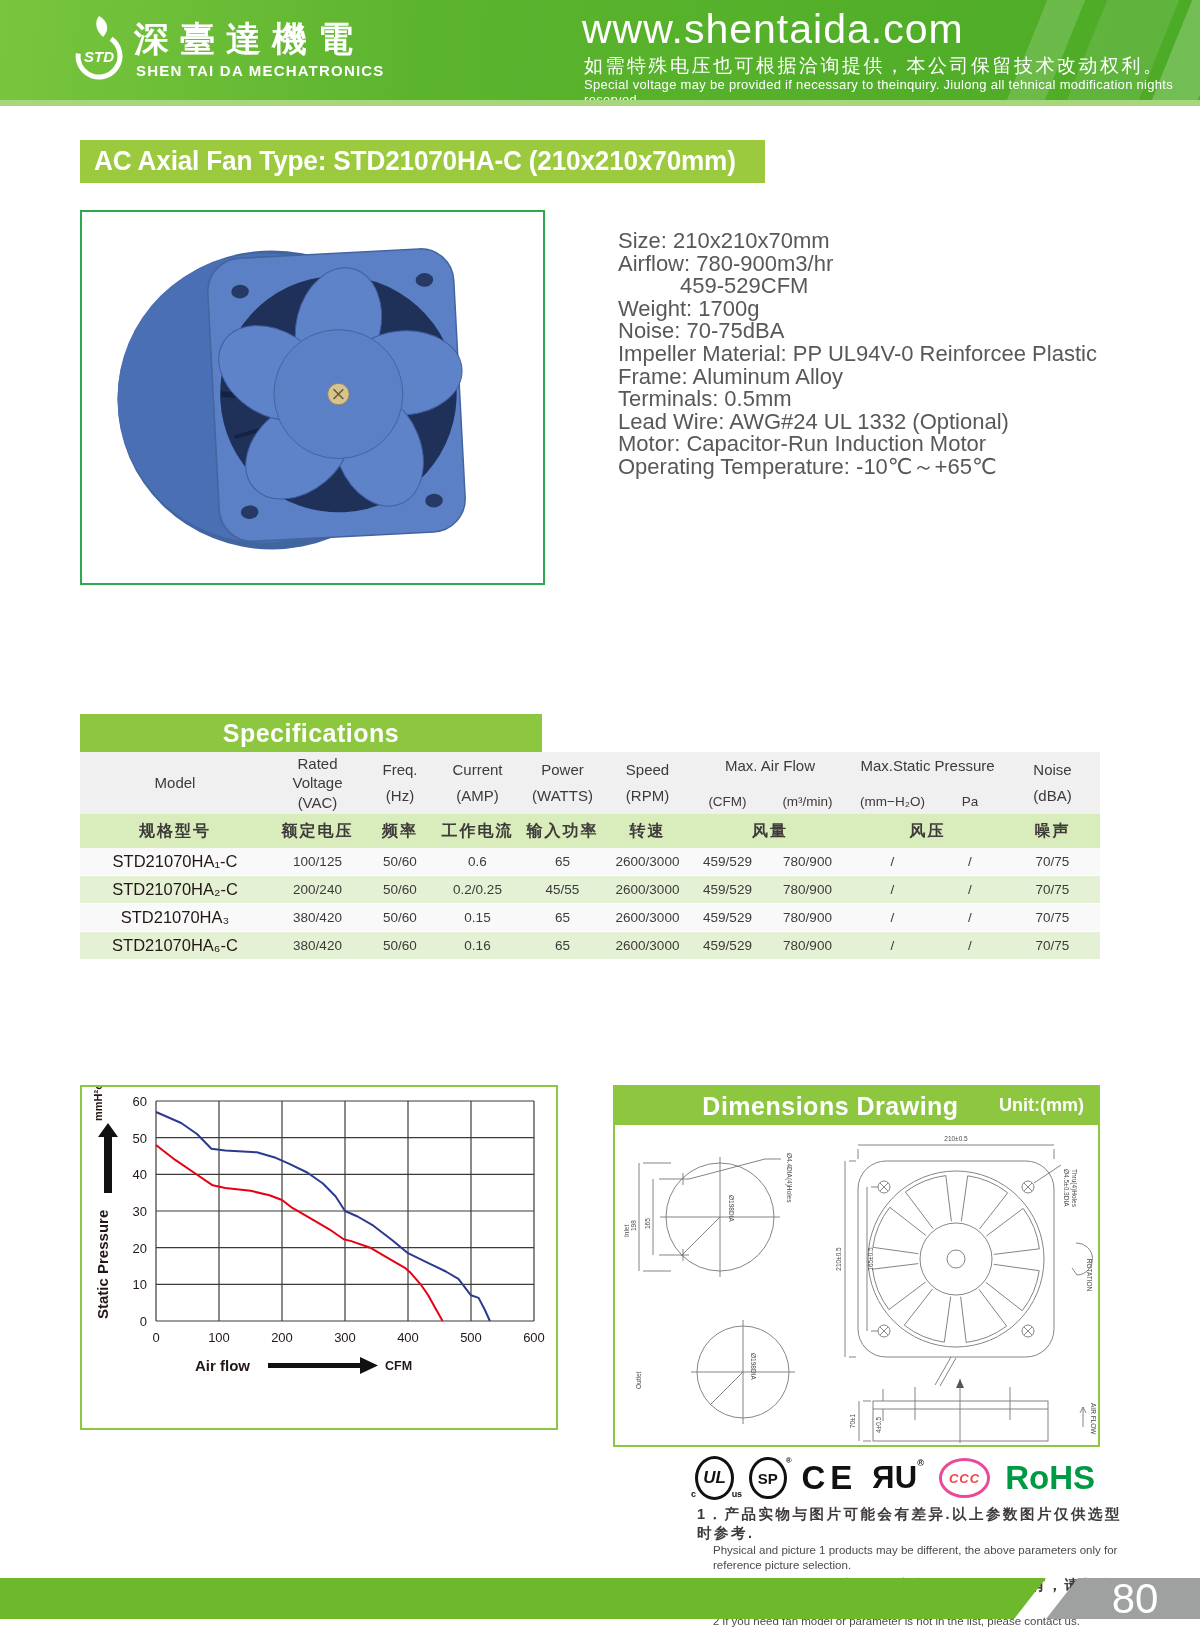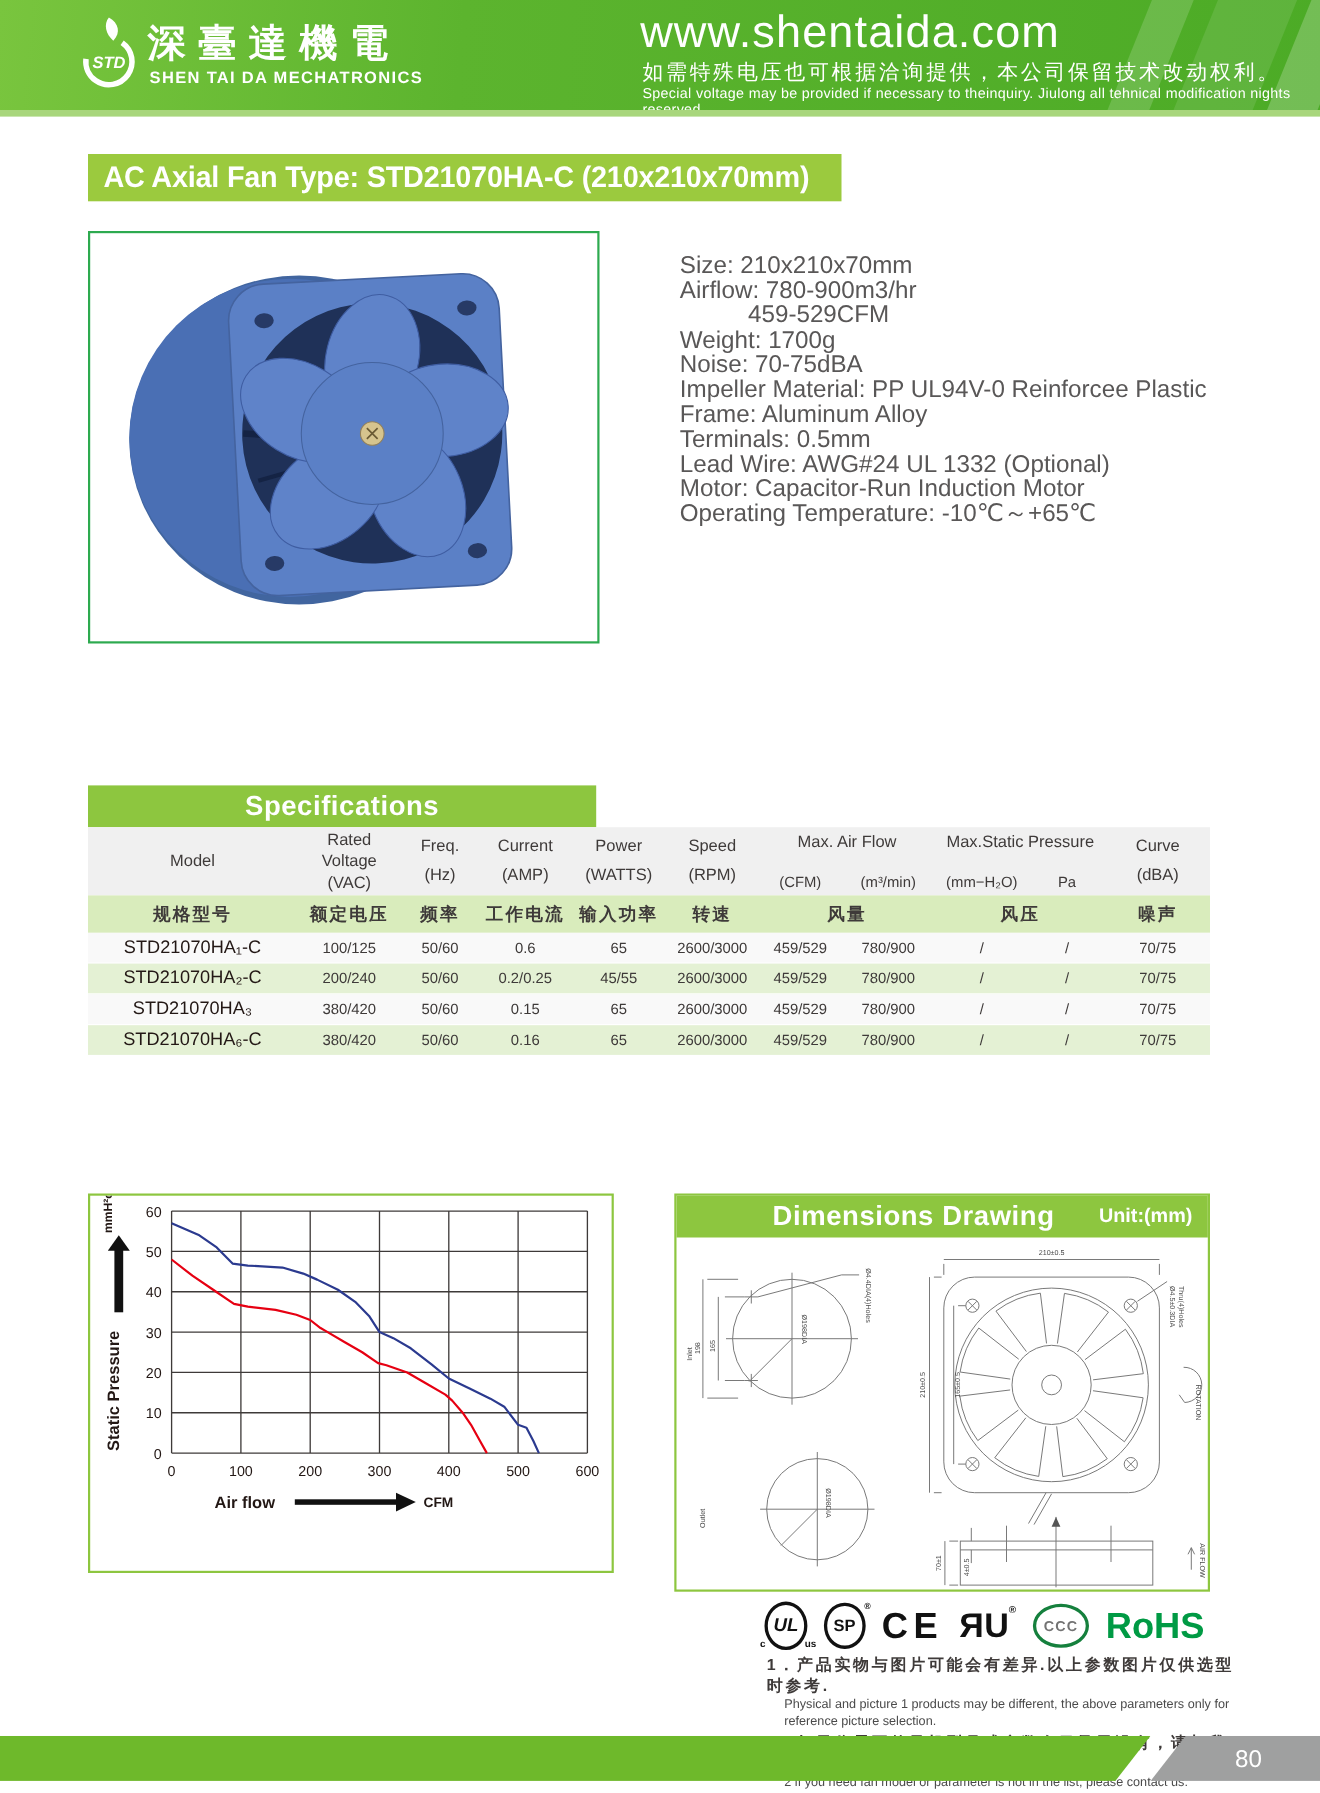--- a/index.html
+++ b/index.html
@@ -67,36 +67,36 @@
   .cert-circle{border:3px solid #111;border-radius:50%;display:flex;align-items:center;justify-content:center;position:relative;color:#111;}
   .c-ul{width:38px;height:38px;font-size:17px;font-weight:700;font-style:italic;}
   .c-ul .mini{position:absolute;font-size:9px;font-style:normal;font-weight:700;}
   .c-ul .mc{left:-7px;bottom:-2px;} .c-ul .mus{right:-11px;bottom:-2px;}
   .c-csa{width:36px;height:36px;font-size:15px;font-weight:700;}
   .c-csa .reg{position:absolute;right:-8px;top:-4px;font-size:8px;}
   .c-ce{font-size:33px;font-weight:700;letter-spacing:5px;color:#111;}
   .c-ur{font-size:31px;font-weight:800;color:#111;display:flex;align-items:flex-start;}
   .c-ur .flip{display:inline-block;transform:scaleX(-1);}
   .c-ur .reg{font-size:9px;margin-top:-2px;}
-  .c-ccc{width:52px;height:34px;border:3px solid #15803d;border-radius:50%;display:flex;align-items:center;justify-content:center;
-         font-size:13px;font-weight:800;letter-spacing:1px;color:#737373;}
+  .c-ccc{width:52px;height:34px;border:3px solid #ec4899;border-radius:50%;display:flex;align-items:center;justify-content:center;
+         font-size:13px;font-weight:800;letter-spacing:1px;color:#ef4444;font-style:italic;}
   .c-rohs{font-size:33px;font-weight:700;color:#009a44;}
 
   
   .notes{position:absolute;left:697px;top:1505px;width:430px;color:#3e3a39;}
   .note-cn{font-size:14.5px;font-weight:700;letter-spacing:2.5px;line-height:19px;}
   .note-en{font-size:11.5px;padding-left:16px;line-height:15px;margin-bottom:3px;color:#4a4a4a;}
 
   
   .footbar-green{position:absolute;left:0;top:1578px;width:1200px;height:41px;background:#6eb92b;
                  clip-path:polygon(0 0,1046px 0,1014px 100%,0 100%);}
   .footbar-gray{position:absolute;left:0;top:1578px;width:1200px;height:41px;background:#9fa0a0;
                 clip-path:polygon(1078px 0,1200px 0,1200px 100%,1046px 100%);}
   .page-num{position:absolute;left:1080px;top:1578px;width:110px;height:41px;display:flex;align-items:center;justify-content:center;
-            color:#fff;font-size:22px;}
+            color:#fff;font-size:42px;}
 </style>
 </head>
 <body>
 
 <div id="page">
 
   <div class="header">
     <div class="hstripe hs1"></div>
     <div class="hstripe hs2"></div>
     <div class="hstripe hs3"></div>
@@ -197,21 +197,21 @@
           </div>
         </div>
         <div class="th comp" style="width: 155px;">
           <div>Max.Static Pressure</div>
           <div class="th-subrow">
             <div style="width: 85px;">(mm−H₂O)</div>
             <div style="width: 70px;">Pa</div>
           </div>
         </div>
         <div class="th" style="width: 95px;">
-          <div>Curve</div>
+          <div>Noise</div>
           <div>(dBA)</div>
         </div>
       </div>
     <div class="thead-cn">
         <div class="cnth" style="width: 190px;">规格型号</div>
         <div class="cnth" style="width: 95px;">额定电压</div>
         <div class="cnth" style="width: 70px;">频率</div>
         <div class="cnth" style="width: 85px;">工作电流</div>
         <div class="cnth" style="width: 85px;">输入功率</div>
         <div class="cnth" style="width: 85px;">转速</div>

